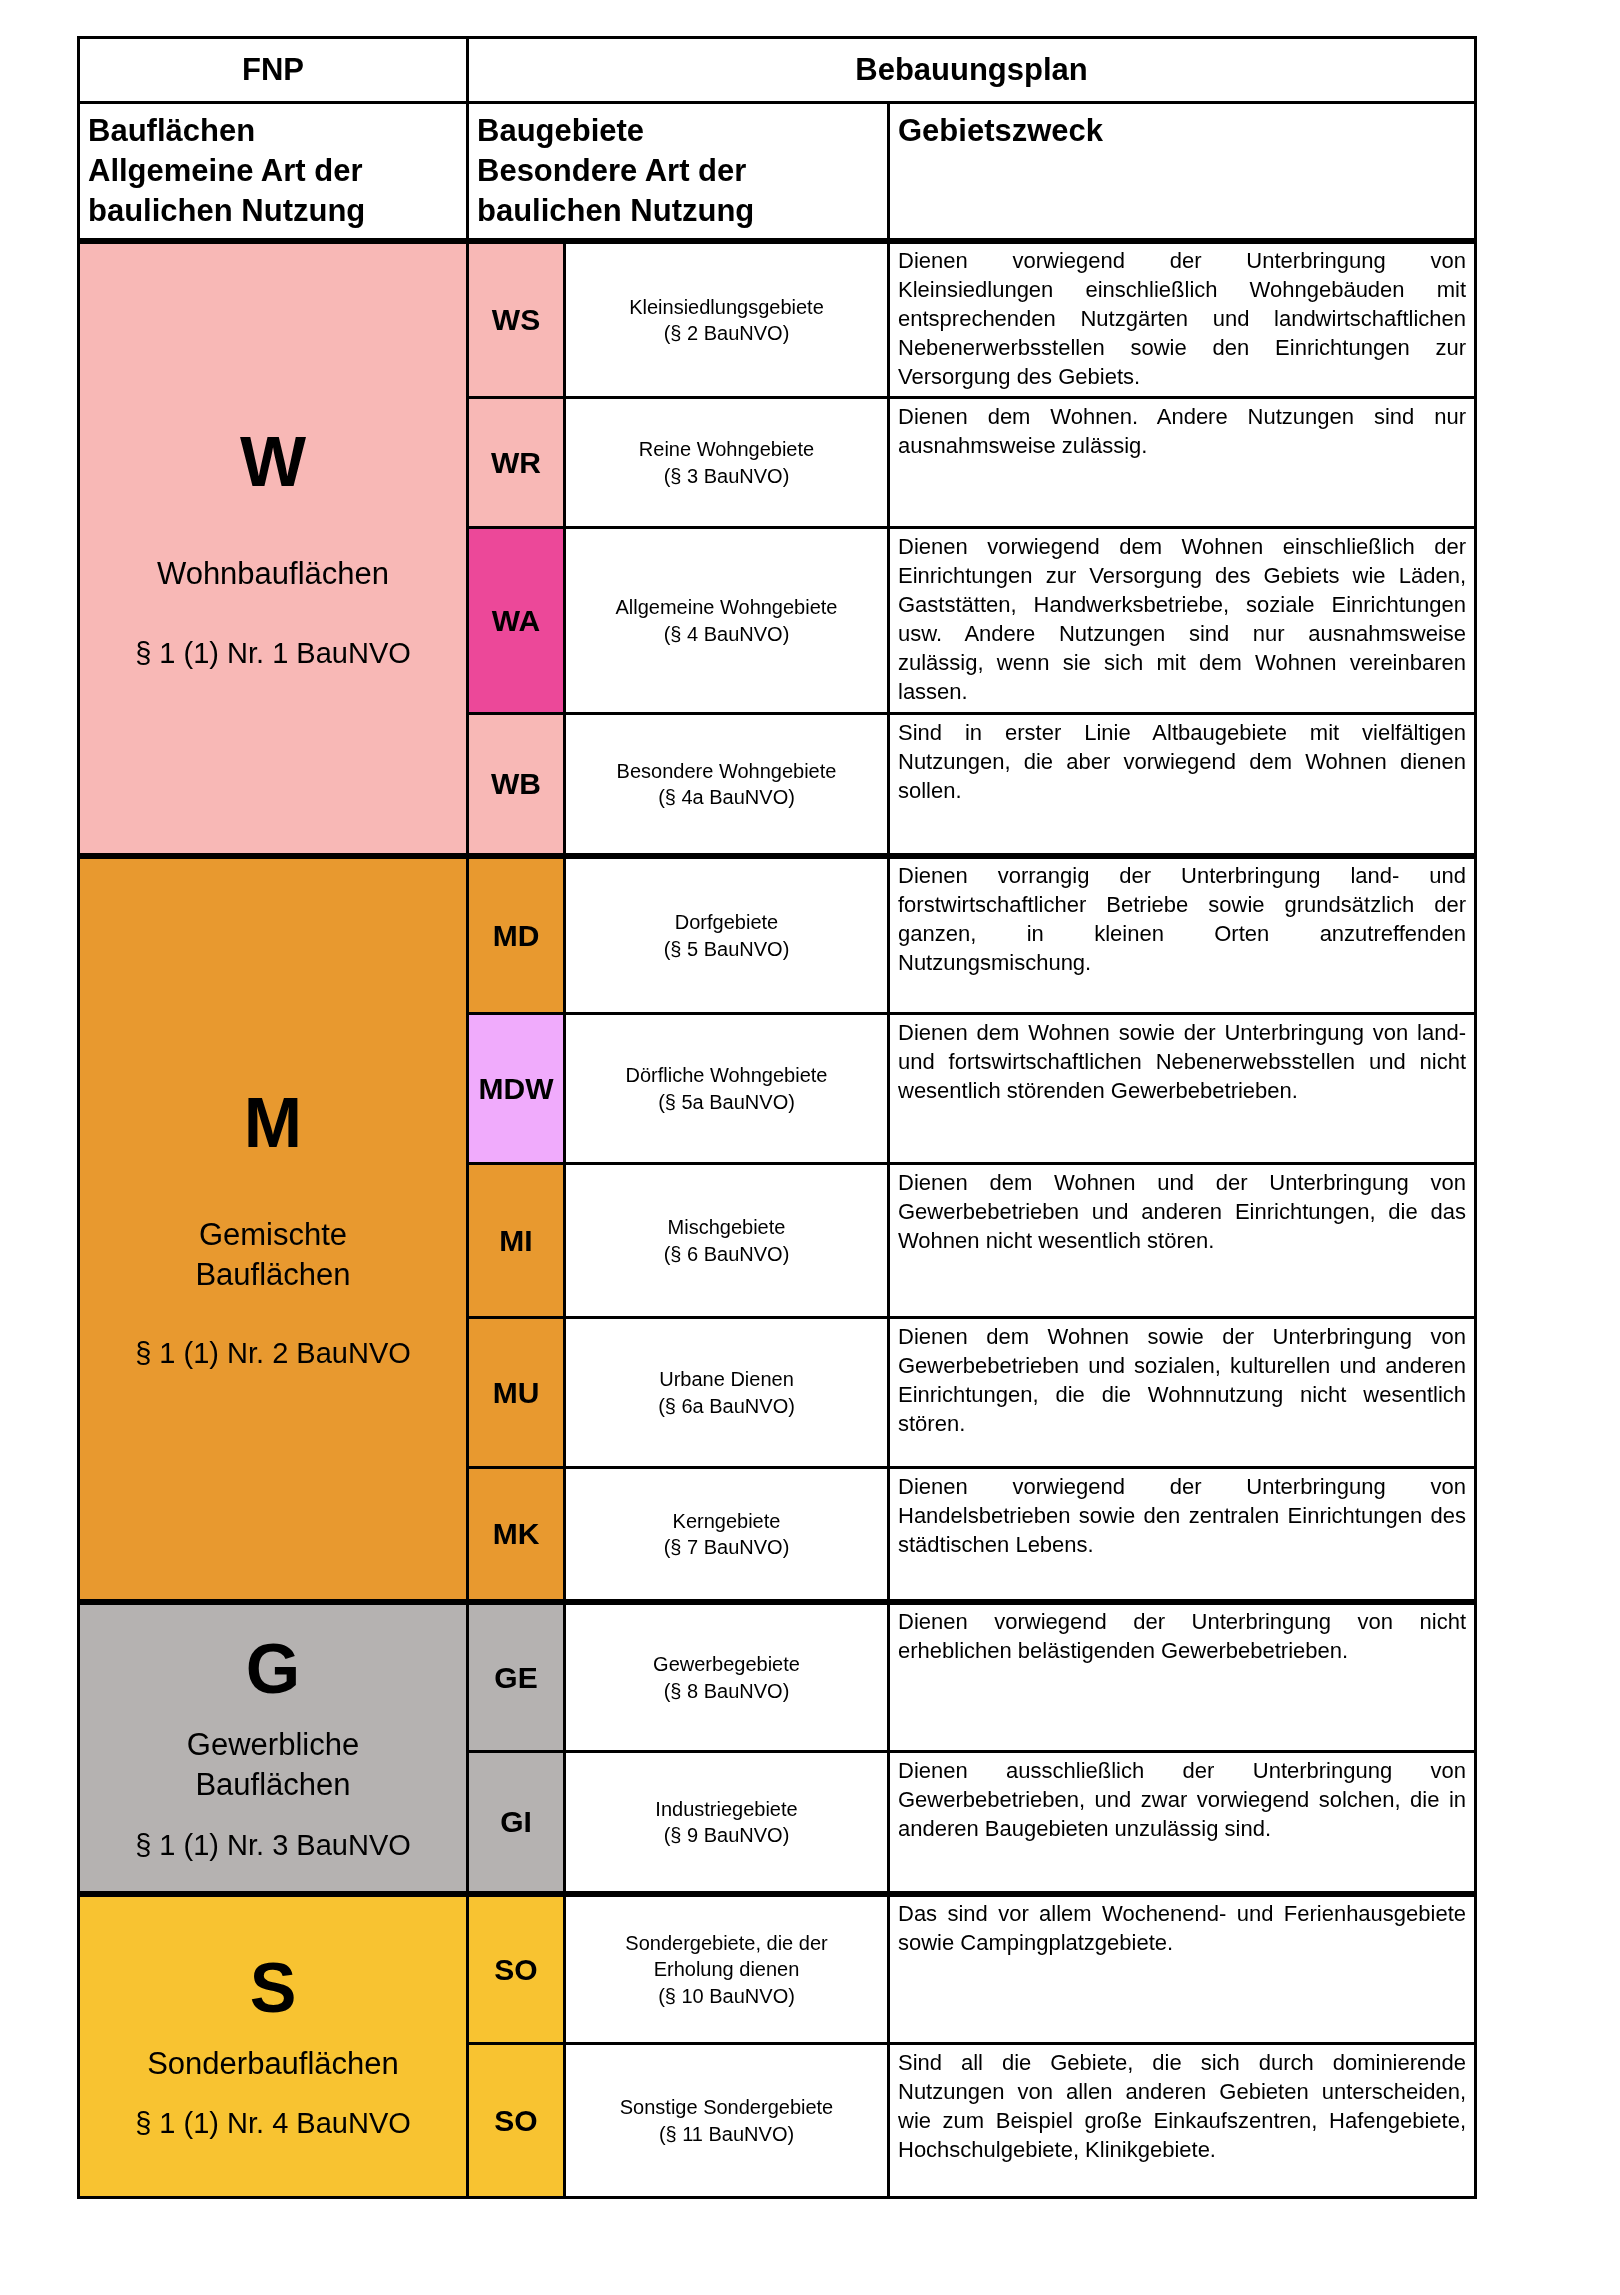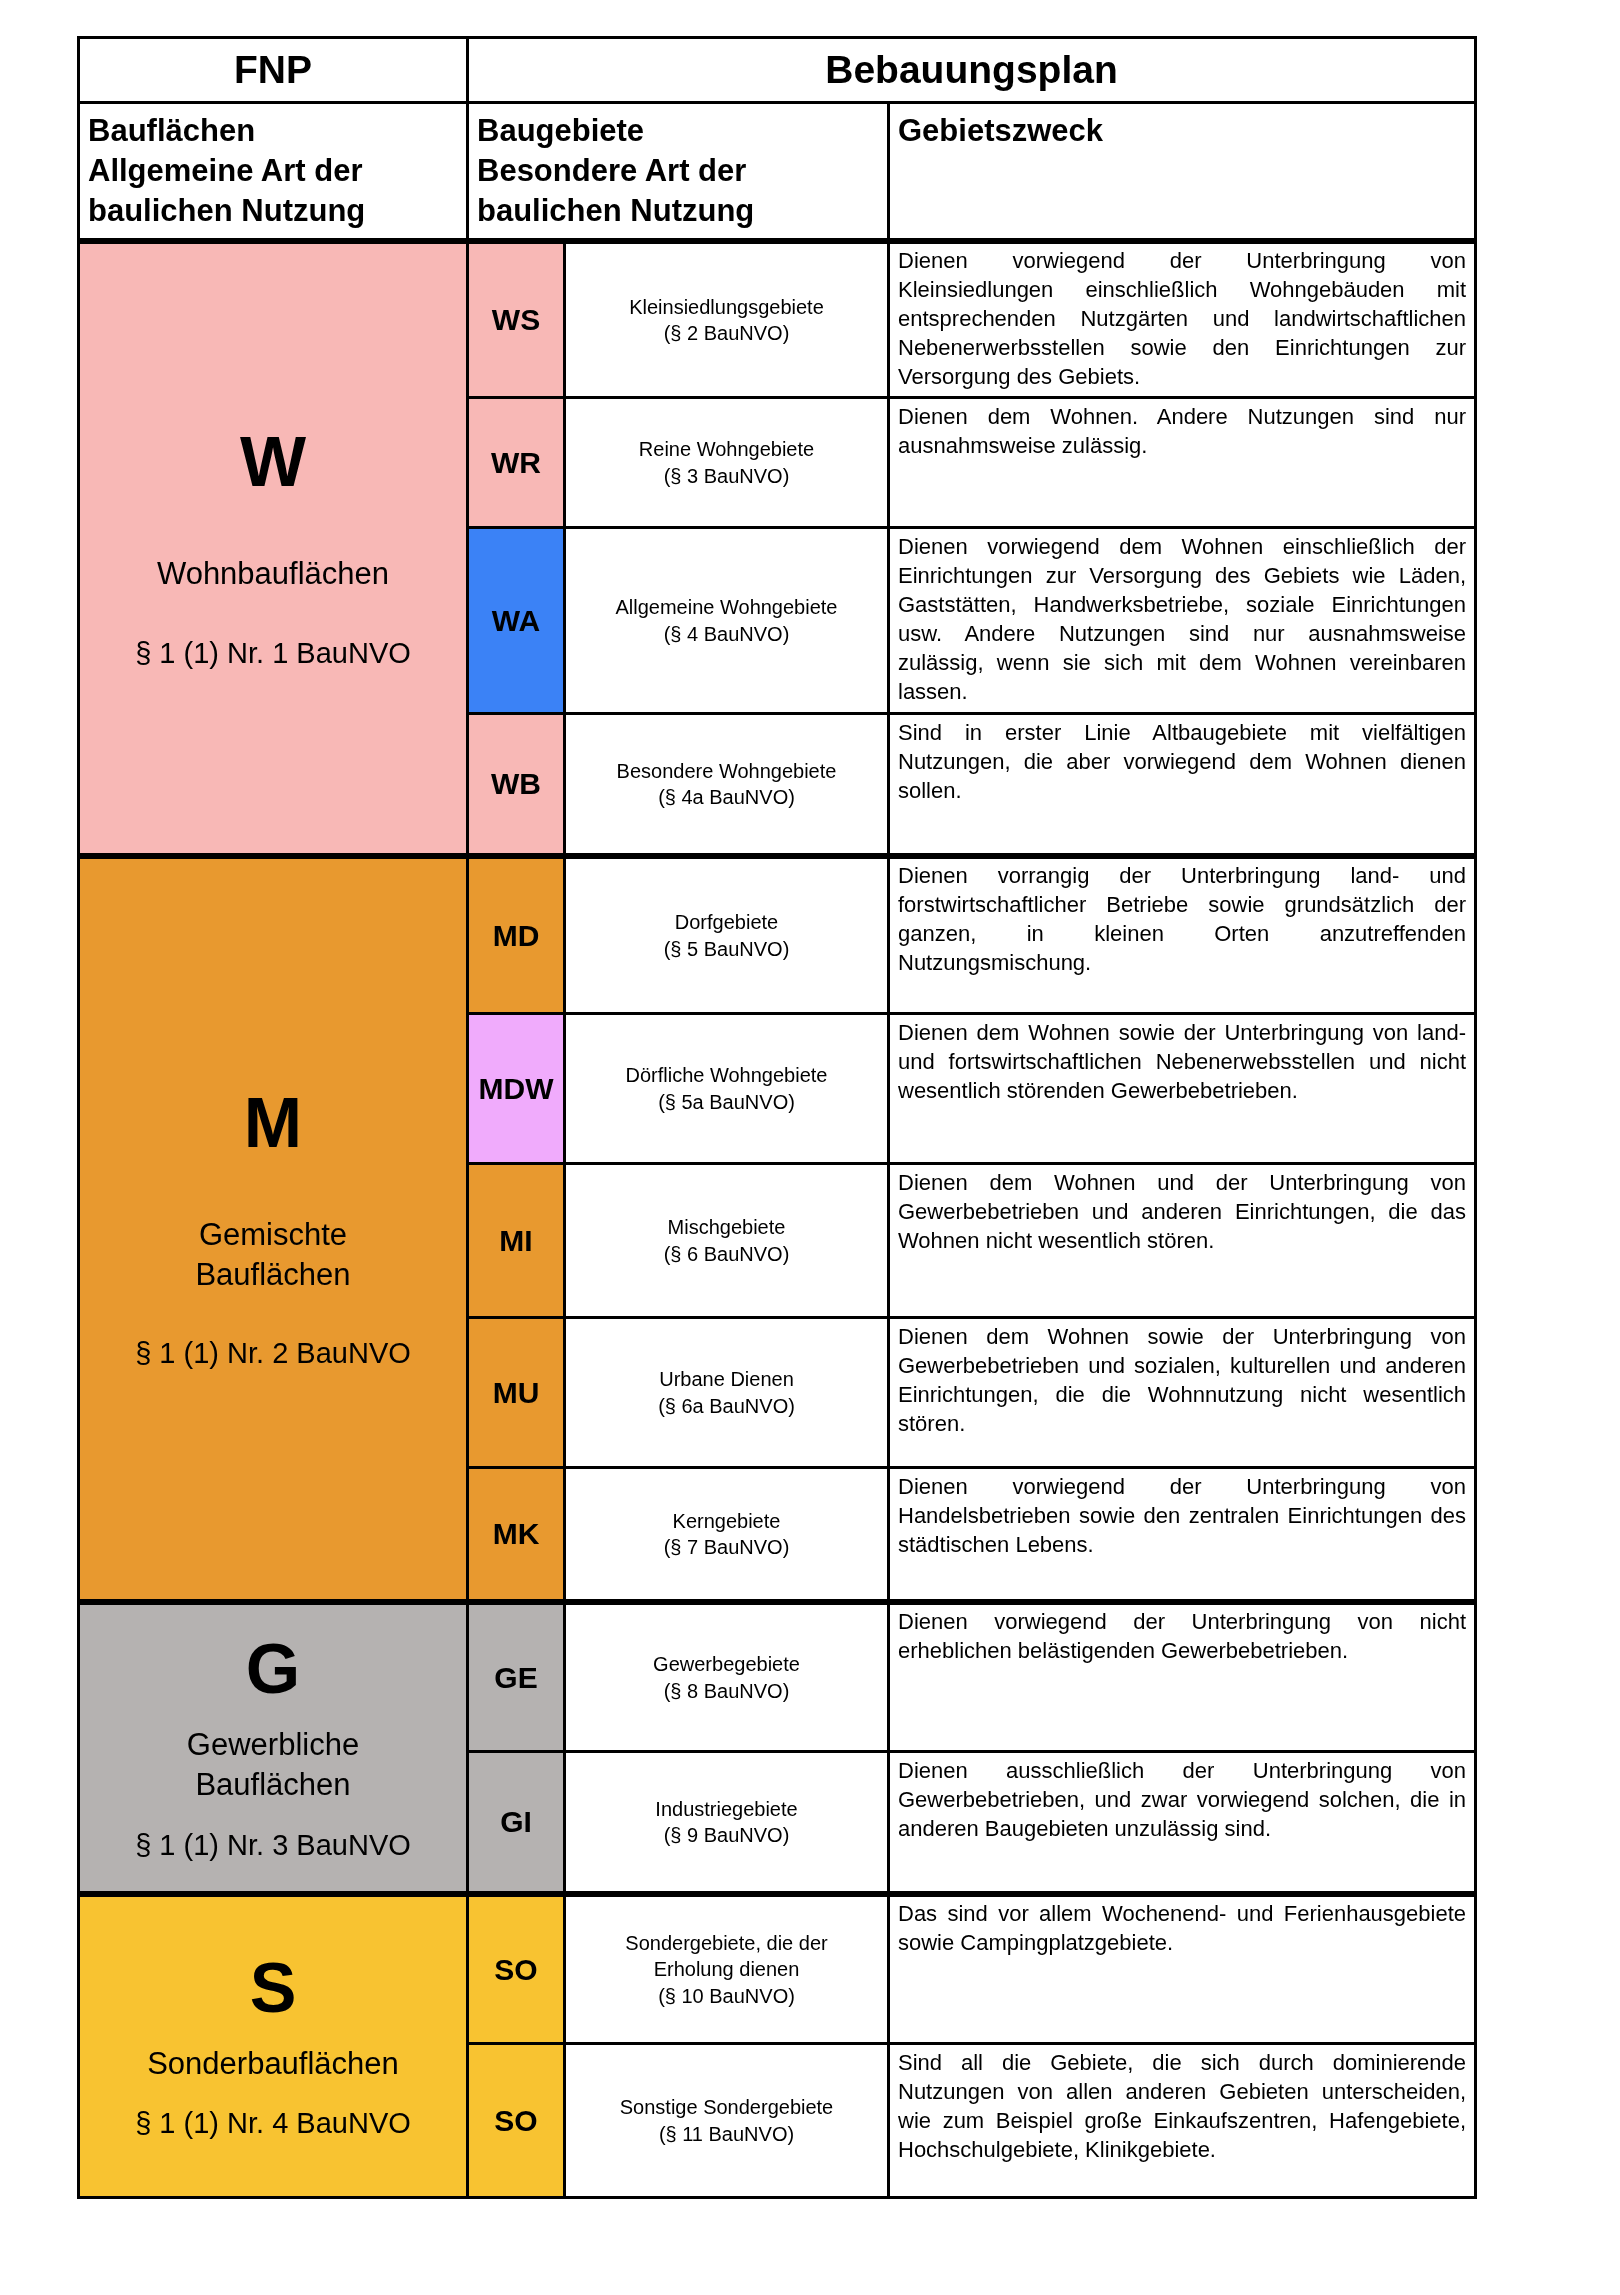--- a/index.html
+++ b/index.html
@@ -17,21 +17,21 @@
     width:1398px;
   }
   .plan-table th, .plan-table td {
     border:3.2px solid #000;
     overflow:hidden;
   }
   tr.group-start > td { border-top-width:6.5px; }
   tbody tr:first-child > td { border-top-width:6.5px; }
 
   thead th.h1 {
-    height:65px; font-size:39px; font-weight:bold;
+    height:65px; font-size:31px; font-weight:bold;
     text-align:center; vertical-align:middle;
   }
   thead th.h2 {
     height:130px; font-size:31px; font-weight:bold;
     text-align:left; vertical-align:top;
     padding:6.5px 8px; line-height:1.3;
   }
   td.group-cell {
     text-align:center; vertical-align:middle;
     padding:3.2px;
@@ -107,21 +107,21 @@
       </tr>
       <tr style="height: 130px;">
         <td class="abbr-cell" style="background: rgb(248, 184, 182);">WR</td>
         <td class="title-cell">
           <div>Reine Wohngebiete</div>
           <div>(§ 3 BauNVO)</div>
         </td>
         <td class="zweck-cell">Dienen dem Wohnen. Andere Nutzungen sind nur ausnahmsweise zulässig.</td>
       </tr>
       <tr style="height: 186px;">
-        <td class="abbr-cell" style="background: #3b82f6;">WA</td>
+        <td class="abbr-cell" style="background: #ec4899;">WA</td>
         <td class="title-cell">
           <div>Allgemeine Wohngebiete</div>
           <div>(§ 4 BauNVO)</div>
         </td>
         <td class="zweck-cell">Dienen vorwiegend dem Wohnen einschließlich der Einrichtungen zur Versorgung des Gebiets wie Läden, Gaststätten, Handwerksbetriebe, soziale Einrichtungen usw. Andere Nutzungen sind nur ausnahmsweise zulässig, wenn sie sich mit dem Wohnen vereinbaren lassen.</td>
       </tr>
       <tr style="height: 142px;">
         <td class="abbr-cell" style="background: rgb(248, 184, 182);">WB</td>
         <td class="title-cell">
           <div>Besondere Wohngebiete</div>

